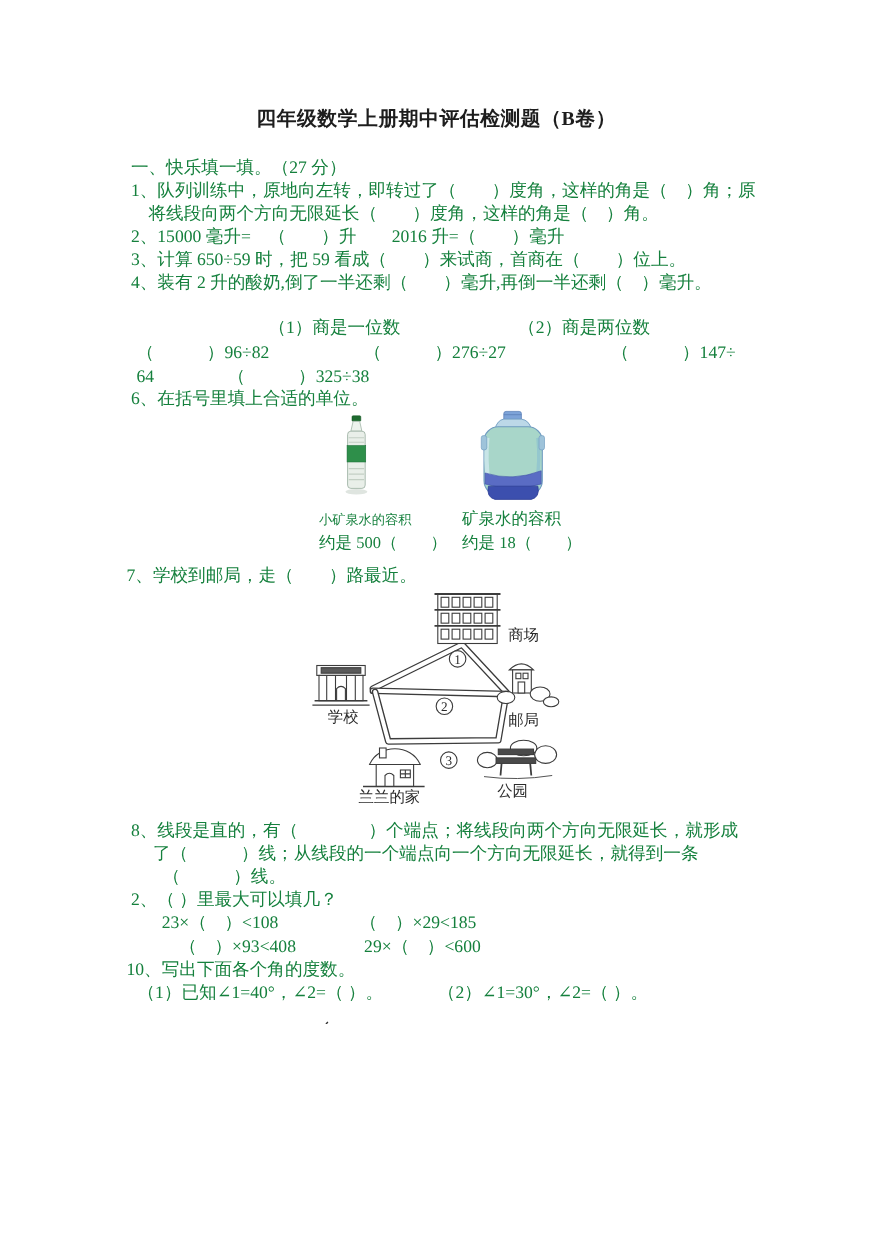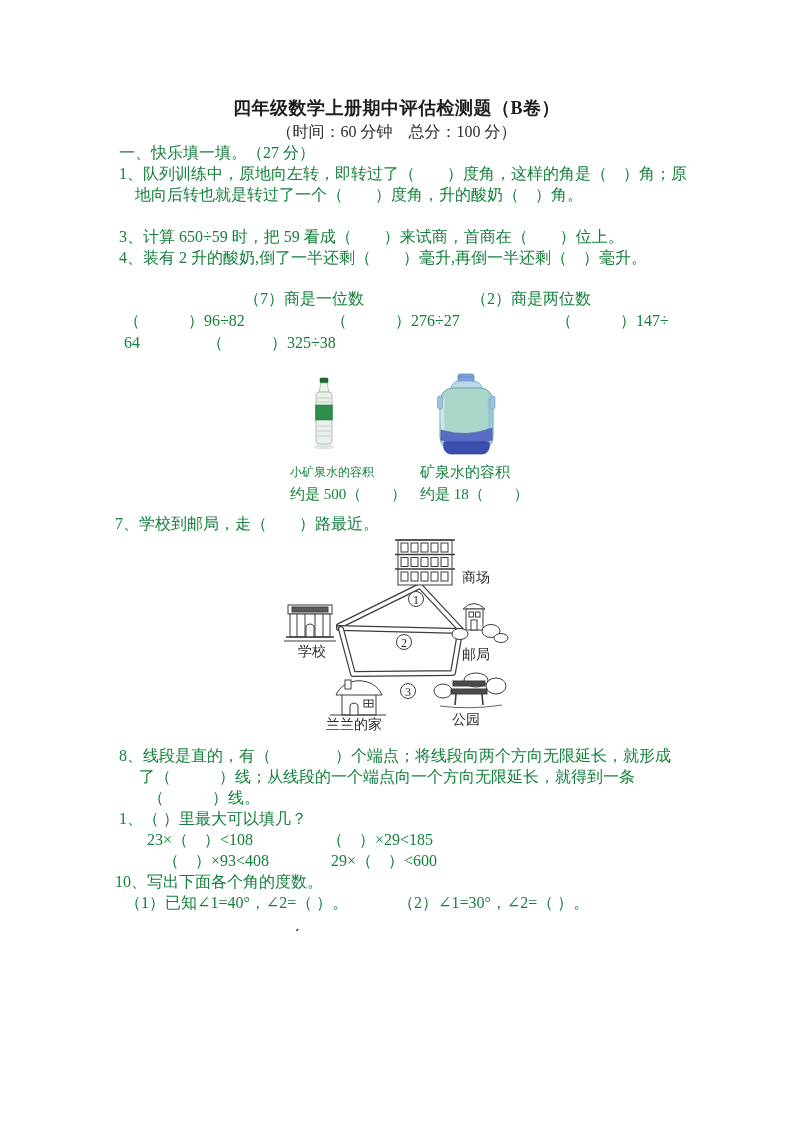--- a/index.html
+++ b/index.html
@@ -12,39 +12,40 @@
   .subtitle{position:absolute;left:0;width:793px;text-align:center;font-size:16px;}
   .fig{position:absolute;}
   svg text{font-family:"Liberation Serif","DejaVu Serif",serif;fill:#2b2b2b;}
 </style>
 </head>
 <body>
 
 <div class="page">
 
   <div class="title" style="top:96px">四年级数学上册期中评估检测题（B卷）</div>
-  <div class="subtitle" style="top:122px">（时间：60 分钟　总分：100 分）</div>
 
   <div class="line" style="left:119px;top:143px">一、快乐填一填。（27 分）</div>
 
   <div class="line" style="left:119px;top:164px">1、队列训练中，原地向左转，即转过了（　　）度角，这样的角是（　）角；原</div>
-  <div class="line" style="left:135px;top:185px">地向后转也就是转过了一个（　　）度角，升的酸奶（　）角。</div>
-
+  <div class="line" style="left:135px;top:185px">将线段向两个方向无限延长（　　）度角，这样的角是（　）角。</div>
+
+  <div class="line" style="left:119px;top:206px">2、15000 毫升=　（　　）升　　2016 升=（　　）毫升</div>
   <div class="line" style="left:119px;top:227px">3、计算 650÷59 时，把 59 看成（　　）来试商，首商在（　　）位上。</div>
   <div class="line" style="left:119px;top:248px">4、装有 2 升的酸奶,倒了一半还剩（　　）毫升,再倒一半还剩（　）毫升。</div>
 
-  <div class="line" style="left:244px;top:289px">（7）商是一位数</div>
+  <div class="line" style="left:244px;top:289px">（1）商是一位数</div>
   <div class="line" style="left:471px;top:289px">（2）商是两位数</div>
 
   <div class="line" style="left:124px;top:311px">（　　　）96÷82</div>
   <div class="line" style="left:331px;top:311px">（　　　）276÷27</div>
   <div class="line" style="left:556px;top:311px">（　　　）147÷</div>
   <div class="line" style="left:124px;top:333px">64</div>
   <div class="line" style="left:207px;top:333px">（　　　）325÷38</div>
 
+  <div class="line" style="left:119px;top:353px">6、在括号里填上合适的单位。</div>
 
   <svg class="fig" style="left:300px;top:368px" width="200" height="95" viewBox="0 0 200 95">
 
     <g>
       <ellipse cx="24" cy="79" rx="10" ry="2.5" fill="#dfe5e0"></ellipse>
       <rect x="20" y="10" width="8" height="5" rx="1" fill="#1e6b2f" stroke="#145221" stroke-width="0.5"></rect>
       <path d="M21,15 L27,15 L29,24 L19,24 Z" fill="#eef3ee" stroke="#9fb3a5" stroke-width="0.7"></path>
       <rect x="16" y="24" width="16" height="52" rx="3" fill="#e9efe9" stroke="#9fb3a5" stroke-width="0.8"></rect>
       <line x1="17" y1="30" x2="31" y2="30" stroke="#c3cfc4" stroke-width="1"></line>
       <line x1="17" y1="34" x2="31" y2="34" stroke="#c3cfc4" stroke-width="1"></line>
@@ -172,21 +173,21 @@
     <g>
       <circle cx="128" cy="163" r="7.5" fill="#ffffff" stroke="#3c3c3c" stroke-width="1"></circle>
       <text x="128" y="167.5" font-size="12" text-anchor="middle">3</text>
     </g>
   </svg>
 
   <div class="line" style="left:119px;top:746px">8、线段是直的，有（　　　　）个端点；将线段向两个方向无限延长，就形成</div>
   <div class="line" style="left:139px;top:767px">了（　　　）线；从线段的一个端点向一个方向无限延长，就得到一条</div>
   <div class="line" style="left:148px;top:788px">（　　　）线。</div>
 
-  <div class="line" style="left:119px;top:809px">1、（ ）里最大可以填几？</div>
+  <div class="line" style="left:119px;top:809px">2、（ ）里最大可以填几？</div>
   <div class="line" style="left:147px;top:830px">23×（　）&lt;108</div>
   <div class="line" style="left:327px;top:830px">（　）×29&lt;185</div>
   <div class="line" style="left:163px;top:851px">（　）×93&lt;408</div>
   <div class="line" style="left:331px;top:851px">29×（　）&lt;600</div>
 
   <div class="line" style="left:115px;top:872px">10、写出下面各个角的度数。</div>
   <div class="line" style="left:125px;top:893px">（1）已知∠1=40°，∠2=（ ）。</div>
   <div class="line" style="left:398px;top:893px">（2）∠1=30°，∠2=（ ）。</div>
 
   <svg class="fig" style="left:140px;top:920px" width="180" height="100" viewBox="0 0 180 100">

